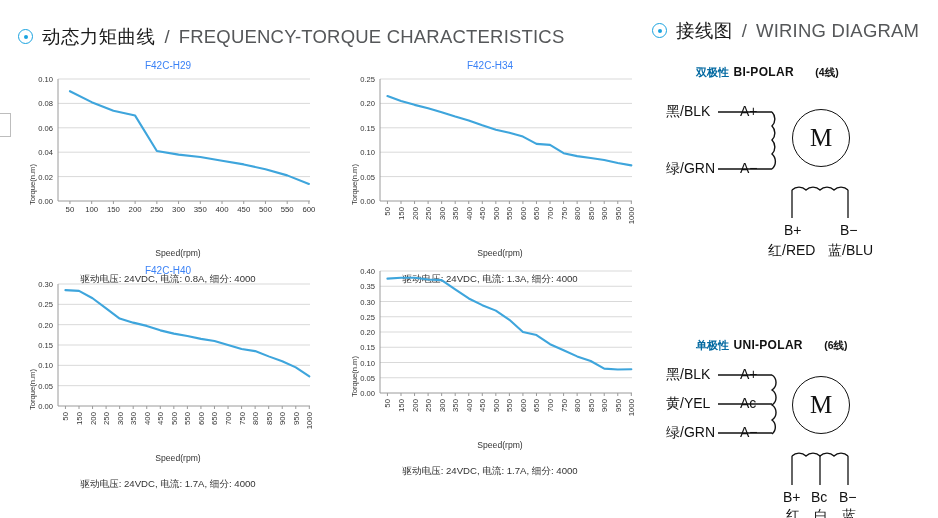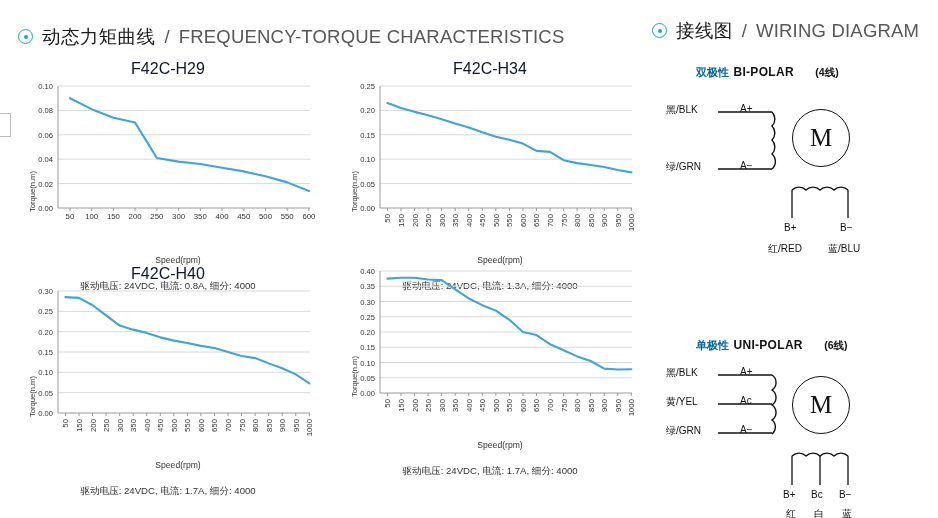--- a/index.html
+++ b/index.html
@@ -44,22 +44,22 @@
   .sec-header .en {
     font-size: 18.5px;
     color: #555759;
     letter-spacing: .2px;
   }
 
   
   .chart-block { position: absolute; }
   .chart-title {
     text-align: center;
-    font-size: 16px;
-    color: #0f172a;
+    font-size: 10px;
+    color: #3b82f6;
     margin-bottom: 2px;
   }
   .plot-wrap { position: relative; }
   .chart-caption {
     text-align: center;
     font-size: 9.6px;
     color: #333;
     margin-top: 15px;
   }
   .axis-title-x {
@@ -78,21 +78,21 @@
 
   
   .wire-panel { position: absolute; }
   .wire-heading { position: absolute; white-space: nowrap; }
   .wire-heading .h-cn { font-size: 11px; font-weight: bold; color: #0369a1; }
   .wire-heading .h-en { font-size: 12px; font-weight: bold; color: #111; letter-spacing: .3px;}
   .wire-heading .h-sub { font-size: 10.5px; font-weight: bold; color: #111; padding-left: 17px; }
 
   .lbl {
     position: absolute;
-    font-size: 10px;
+    font-size: 14px;
     color: #111;
     white-space: nowrap;
     text-align: right;
   }
   .motor-circle {
     position: absolute;
     border: 1.6px solid #111;
     border-radius: 50%;
     display: flex; align-items: center; justify-content: center;
     font-size: 25px;

